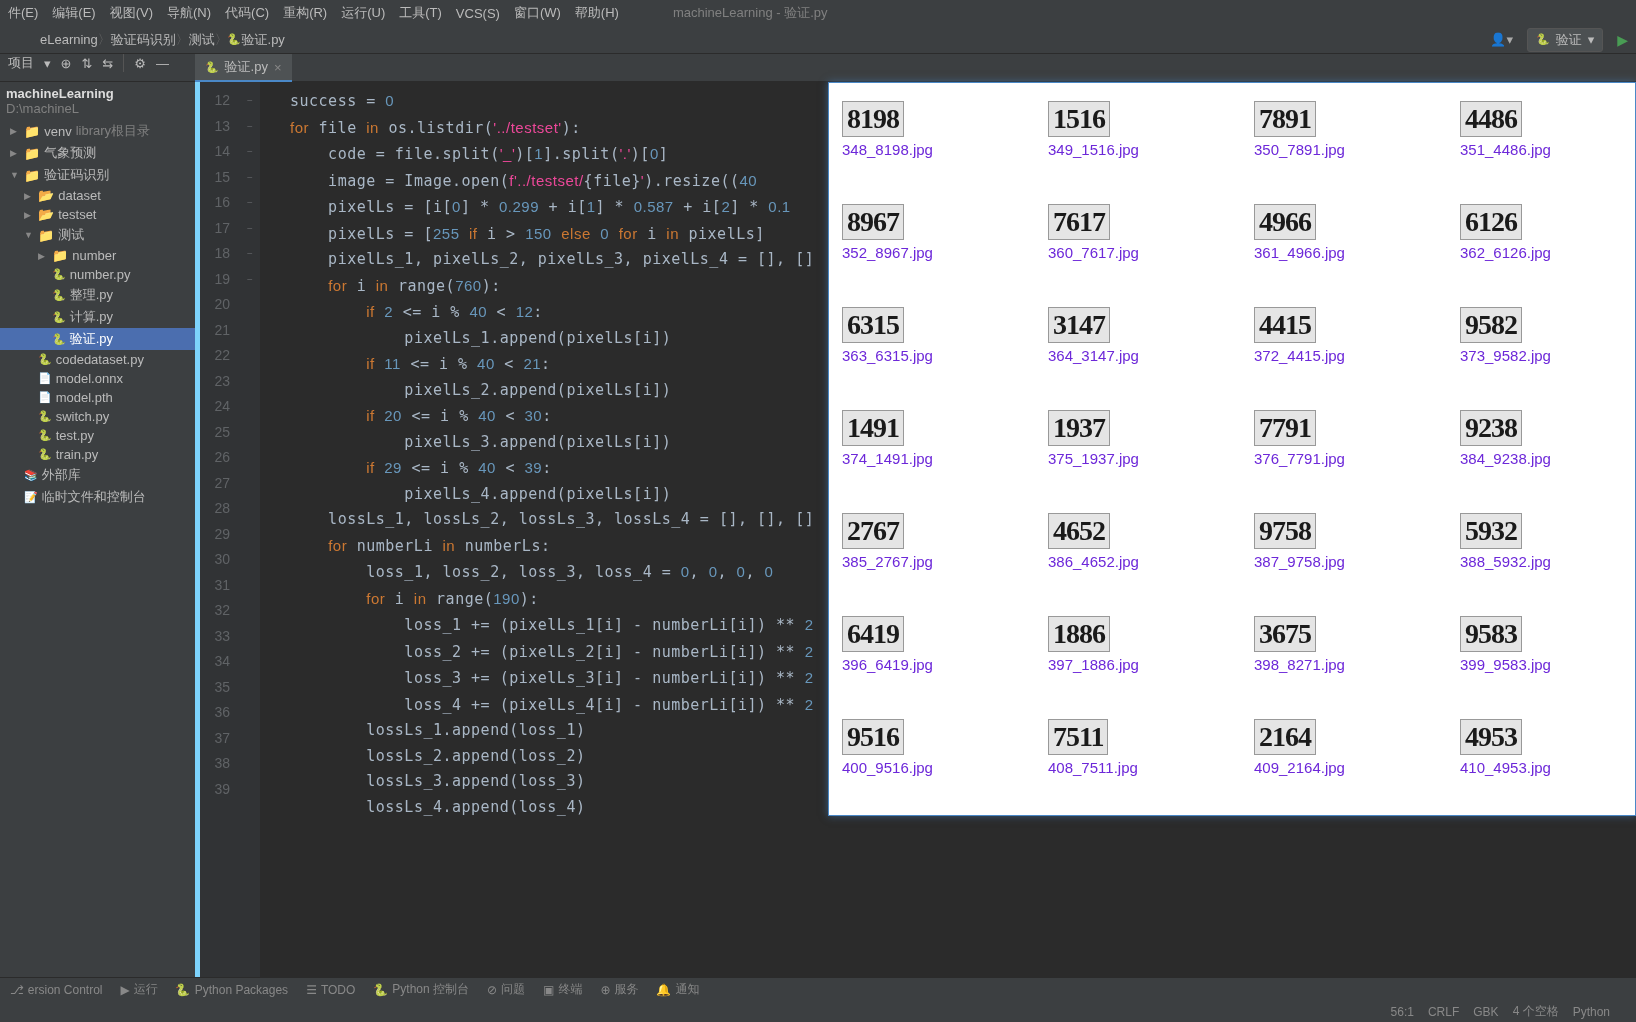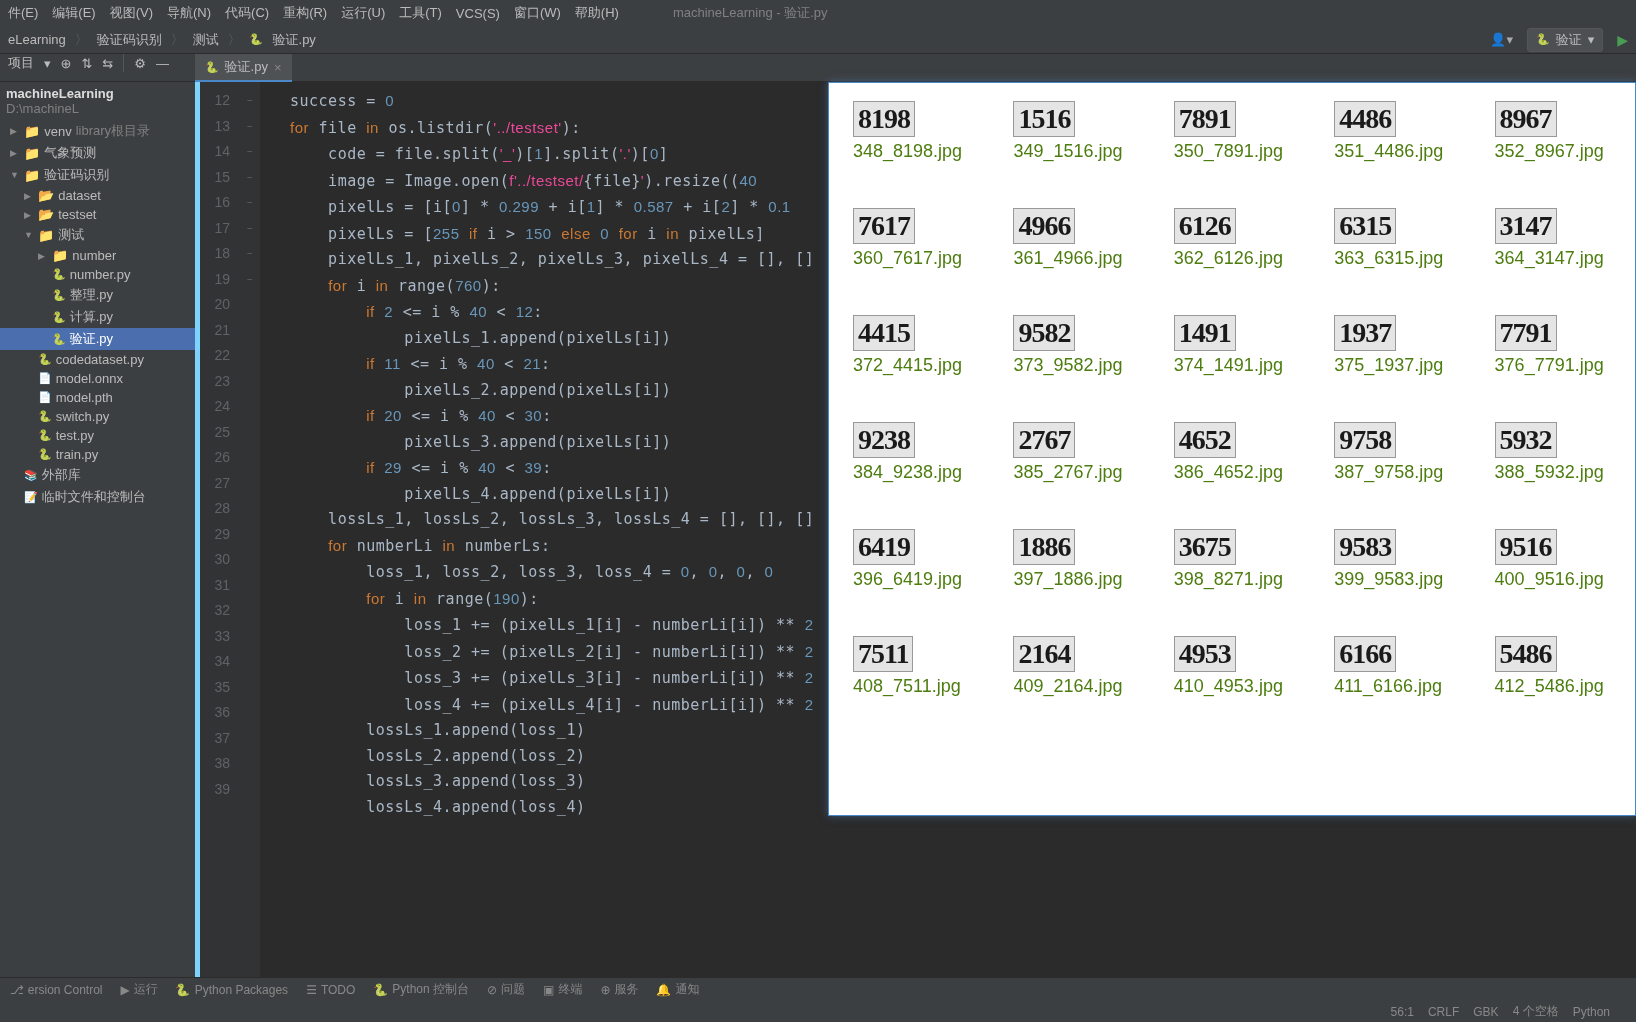--- a/index.html
+++ b/index.html
@@ -1,21 +1,21 @@
 <!DOCTYPE html>
 <html><head>
 <meta charset="utf-8">
 <style>
 * { margin: 0; padding: 0; box-sizing: border-box; font-family: "Microsoft YaHei", sans-serif; }
 body { background: #3c3f41; color: #bbbbbb; font-size: 13px; width: 1636px; height: 1022px; position: relative; overflow: hidden; }
 .menubar { display: flex; align-items: center; height: 26px; padding: 4px 8px; background: #3c3f41; color: #bbbbbb; gap: 14px; }
 .menubar span { font-size: 13px; cursor: pointer; }
 .menubar .title { margin-left: 40px; color: #808080; }
 .navbar { display: flex; align-items: center; height: 28px; background: #3c3f41; border-bottom: 1px solid #2b2b2b; padding: 0 8px; justify-content: space-between; }
-.breadcrumb { display: flex; align-items: center; gap: 9px; font-size: 13px; }
+.breadcrumb { display: flex; align-items: center; gap: 0; font-size: 13px; margin-left: 32px; }
 .breadcrumb .sep { color: #666; }
 .nav-right { display: flex; align-items: center; gap: 14px; }
 .run-config { display: flex; align-items: center; gap: 6px; border: 1px solid #555; border-radius: 3px; padding: 2px 8px; background: #4c5052; }
 .play-icon { color: #499c54; font-size: 14px; }
 .user-icon { color: #aaa; }
 .toolbar { display: flex; align-items: flex-start; height: 28px; background: #3c3f41; border-bottom: 1px solid #2b2b2b; padding: 0 8px; gap: 10px; }
 .toolbar-left { display: flex; align-items: center; gap: 10px; }
 .toolbar-sep { width: 1px; height: 18px; background: #555; }
 .tab-area { display: flex; align-items: center; margin-left: 16px; }
 .file-tab { display: flex; align-items: center; gap: 6px; background: #4e5254; border-bottom: 2px solid #4a88c7; padding: 4px 10px; font-size: 13px; }
@@ -38,24 +38,24 @@
 .muted-text { color: #808080; }
 .editor-area { flex: 1; display: flex; background: #2b2b2b; overflow: hidden; }
 .gutter { width: 40px; background: #313335; padding-top: 6px; text-align: right; color: #606366; font-family: "Consolas", monospace; font-size: 14px; line-height: 25.5px; flex-shrink: 0; }
 .gutter div { padding-right: 10px; }
 .fold-gutter { width: 20px; background: #313335; padding-top: 6px; text-align: center; color: #606366; font-size: 10px; line-height: 25.5px; flex-shrink: 0; }
 .code { flex: 1; padding: 6px 0 0 30px; font-family: "Consolas", monospace; font-size: 15px; line-height: 25.5px; white-space: pre; color: #a9b7c6; letter-spacing: 0.5px; }
 .kw { color: #cc7832; }
 .str { color: #ec4899; }
 .num { color: #6897bb; }
 .explorer { position: absolute; right: 0; top: 82px; width: 808px; height: 734px; background: #fff; border: 1px solid #4a88c7; box-shadow: 0 0 8px rgba(74,136,199,0.5); overflow: hidden; }
-.thumb-grid { display: grid; grid-template-columns: repeat(5, 1fr); padding: 18px 24px; gap: 46px 44px; }
+.thumb-grid { display: grid; grid-template-columns: repeat(4, 1fr); padding: 18px 13px; gap: 46px 44px; }
 .thumb { text-align: left; }
 .thumb-img { border: 1px solid #999; background: #e5e5e5; padding: 3px 4px; font-family: Georgia, serif; font-size: 28px; font-weight: bold; color: #1a1a1a; letter-spacing: -1px; display: inline-block; line-height: 1; }
-.thumb-name { font-size: 18px; color: #4d7c0f; margin-top: 4px; font-family: "Segoe UI", sans-serif; }
+.thumb-name { font-size: 15px; color: #6d28d9; margin-top: 4px; font-family: "Segoe UI", sans-serif; }
 .bottombar { position: absolute; bottom: 21px; left: 0; right: 0; height: 24px; background: #3c3f41; border-top: 1px solid #2b2b2b; display: flex; align-items: center; padding: 0 10px; gap: 18px; font-size: 12px; color: #888; }
 .bottombar .item { display: flex; align-items: center; gap: 4px; cursor: pointer; }
 .statusbar { position: absolute; bottom: 0; left: 0; right: 12px; height: 21px; background: #3c3f41; display: flex; align-items: center; justify-content: flex-end; padding: 0 14px; gap: 14px; font-size: 12px; color: #888; }
 .small-icon { font-size: 11px; }
 </style>
 </head>
 <body>
 
 <div class="menubar" id="menubar">
     <span>件(E)</span>

